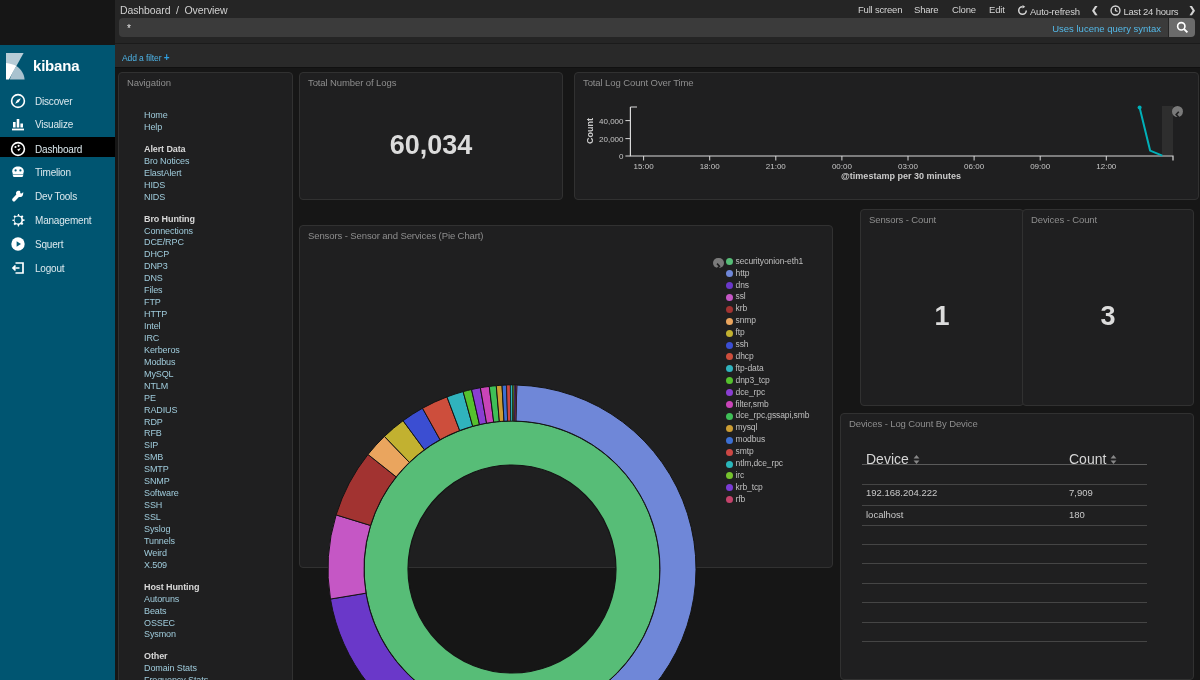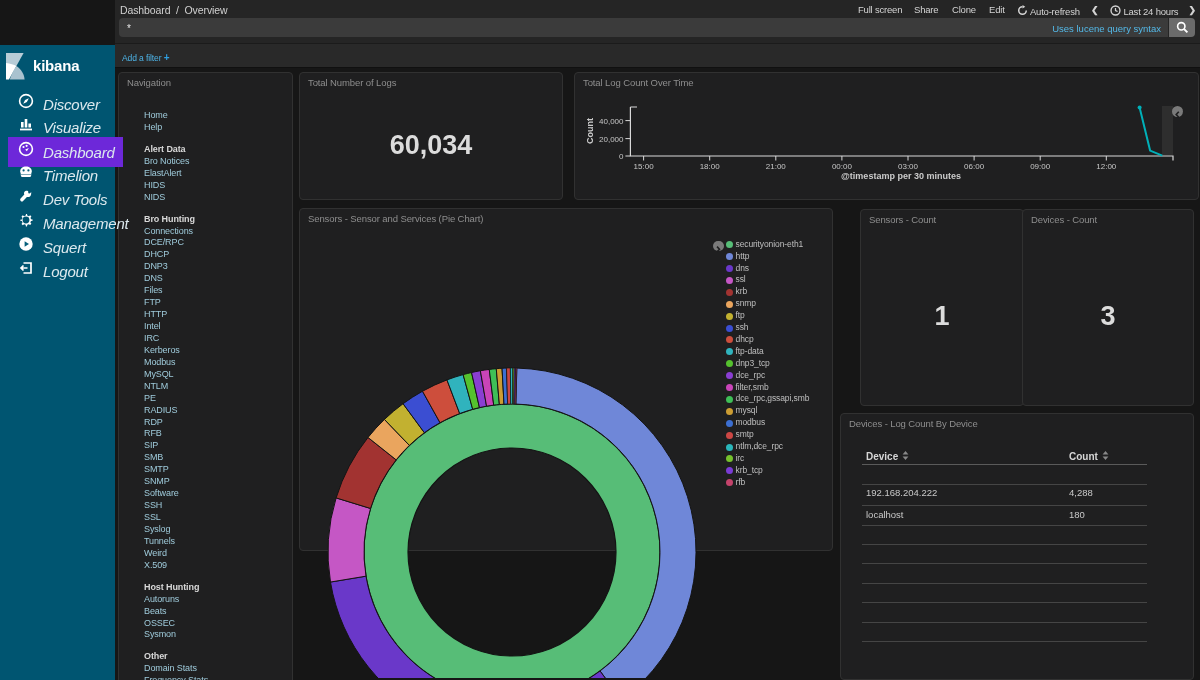--- a/index.html
+++ b/index.html
@@ -1,22 +1,22 @@
 <!DOCTYPE html>
 <html><head><meta charset="utf-8"><style>
 * { margin:0; padding:0; box-sizing:border-box; }
 html,body { width:1200px; height:680px; overflow:hidden; background:#161616;
   font-family:"Liberation Sans", sans-serif; }
 
 #sidebar { position:absolute; left:0; top:0; width:115px; height:680px; background:#005571; z-index:5;margin-top:45px; }
 #logo { position:absolute; left:0; top:0; width:115px; height:42px; }
 #logo svg { position:absolute; }
 #logo .kb { position:absolute; left:33px; top:12px; color:#fff; font-size:15px; font-weight:700; letter-spacing:-0.2px; }
-.mitem { position:absolute; left:8px; width:115px; height:23px; color:#dce9ee; font-size:15px; letter-spacing:-0.2px;font-style:italic; }
-.mitem.active { background:#6d28d9; height:30px; }
+.mitem { position:absolute; left:0; width:115px; height:23px; color:#dce9ee; font-size:10px; letter-spacing:-0.2px; }
+.mitem.active { background:#000000; height:20px; }
 .mitem .mi { position:absolute; left:10px; top:4px; width:14px; height:14px; }
 .mitem .ml { position:absolute; left:35px; top:7px; }
 #collapse { position:absolute; left:0; bottom:0; width:115px; height:35px; background:#07607c; color:#eef3f5; font-size:9px; }
 
 #crumbbar { position:absolute; left:115px; top:0; width:1085px; height:18px; background:#252525; }
 .crumb { position:absolute; top:4px; font-size:10.5px; color:#d0d0d0; letter-spacing:-0.1px; }
 .tm { position:absolute; top:4px; font-size:9.5px; color:#d4d4d4; white-space:nowrap; letter-spacing:-0.2px; }
 #querybar { position:absolute; left:115px; top:18px; width:1085px; height:25px; background:#252525; }
 #qinput { position:absolute; left:4px; top:0; width:1049px; height:19px; background:#3b3b3b; border-radius:4px 0 0 4px; }
 #qinput .star { position:absolute; left:8px; top:5px; color:#e8e8e8; font-size:10px; }
@@ -34,21 +34,21 @@
 .nl { height:11.95px; line-height:11.95px; font-size:9px; color:#9fcbdb; letter-spacing:-0.1px; }
 .nh { height:11.95px; line-height:11.95px; font-size:9px; color:#d8d8d8; font-weight:700; margin-top:10px; letter-spacing:-0.1px; }
 
 .tick { font-size:8px; fill:#c6c6c6; }
 .xlab { font-size:9px; font-weight:700; fill:#cbcbcb; }
 
 .li { position:absolute; left:425.5px; height:11px; font-size:8.5px; color:#bfbfbf; white-space:nowrap; letter-spacing:-0.1px; }
 .dot { display:inline-block; width:7px; height:7px; border-radius:50%; margin-right:3px; }
 .lt { position:relative; top:-1.5px; }
 
-.thead { position:absolute; left:25px; top:37px; width:306px; font-size:10px; font-weight:700; color:#d6d6d6; }
+.thead { position:absolute; left:25px; top:37px; width:306px; font-size:14px; font-weight:400; color:#d6d6d6; }
 .thead .c2s { position:absolute; left:203px; top:0; }
 .sortarr { display:inline-block; margin-left:4px; }
 .hline { position:absolute; left:21px; top:50.4px; width:285px; border-top:1px solid #5a5a5a; }
 .trow { position:absolute; left:25px; width:306px; font-size:9.5px; color:#c9c9c9; }
 .trow .c2 { position:absolute; left:203px; top:0; }
 .tline { position:absolute; left:21px; width:285px; border-top:1px solid #454545; }
 </style></head>
 <body>
 <div id="sidebar">
   <div id="logo">
@@ -249,21 +249,21 @@
 <text x="326" y="106" text-anchor="middle" class="xlab">@timestamp per 30 minutes</text>
 <text x="17.5" y="58" text-anchor="middle" class="xlab" transform="rotate(-90 17.5 58)">Count</text>
   </svg>
   <div style="position:absolute;right:15px;top:33px;width:11px;height:11px;border-radius:50%;background:#7a7a7a">
     <svg width="11" height="11" viewBox="0 0 12 12">
         <path d="M7.4,3 L4.6,6 L7.4,9" fill="none" stroke="#1f1f20" stroke-width="1.8"></path>
       </svg>
   </div>
 </div>
 
-<div class="panel" style="left:299px;top:208px;width:534px;height:343px">
+<div class="panel" style="left:299px;top:225px;width:534px;height:343px">
   <div class="ptitle">Sensors - Sensor and Services (Pie Chart)</div>
   <svg width="532" height="469" style="position:absolute;left:0;top:0">
 <circle cx="212.0" cy="343.0" r="126.0" fill="none" stroke="#57bd77" stroke-width="44.0"></circle>
 <circle cx="212.0" cy="343.0" r="104.0" fill="none" stroke="#141414" stroke-width="1.2"></circle>
 <circle cx="212.0" cy="343.0" r="148.0" fill="none" stroke="#141414" stroke-width="1.2"></circle>
 <path d="M216.82,159.06 A184.0,184.0 0 0 1 321.45,490.91 L300.03,461.97 A148.0,148.0 0 0 0 215.87,195.05 Z" fill="#6f87d8" stroke="#141414" stroke-width="1"></path>
 <path d="M321.45,490.91 A184.0,184.0 0 0 1 30.47,373.05 L65.99,367.17 A148.0,148.0 0 0 0 300.03,461.97 Z" fill="#6a38c9" stroke="#141414" stroke-width="1"></path>
 <path d="M30.47,373.05 A184.0,184.0 0 0 1 36.13,288.90 L70.54,299.48 A148.0,148.0 0 0 0 65.99,367.17 Z" fill="#c557c5" stroke="#141414" stroke-width="1"></path>
 <path d="M36.13,288.90 A184.0,184.0 0 0 1 68.00,228.46 L96.17,250.87 A148.0,148.0 0 0 0 70.54,299.48 Z" fill="#a23331" stroke="#141414" stroke-width="1"></path>
 <path d="M68.00,228.46 A184.0,184.0 0 0 1 84.41,210.42 L109.38,236.36 A148.0,148.0 0 0 0 96.17,250.87 Z" fill="#eaa55e" stroke="#141414" stroke-width="1"></path>
@@ -324,21 +324,21 @@
   <div class="ptitle">Devices - Log Count By Device</div>
   <div class="thead">Device<span class="sortarr"><svg width="7" height="9" viewBox="0 0 7 9">
           <path d="M3.5,0 L6.4,3.4 L0.6,3.4 Z" fill="#888"></path>
           <path d="M3.5,9 L6.4,5.6 L0.6,5.6 Z" fill="#888"></path>
         </svg></span><span class="c2s">Count<span class="sortarr"><svg width="7" height="9" viewBox="0 0 7 9">
             <path d="M3.5,0 L6.4,3.4 L0.6,3.4 Z" fill="#888"></path>
             <path d="M3.5,9 L6.4,5.6 L0.6,5.6 Z" fill="#888"></path>
           </svg></span></span></div>
   <div class="hline"></div>
 <div class="tline" style="top:70.4px"></div>
-<div class="trow" style="top:72.7px"><span class="c1">192.168.204.222</span><span class="c2">4,288</span></div>
+<div class="trow" style="top:72.7px"><span class="c1">192.168.204.222</span><span class="c2">7,909</span></div>
 <div class="tline" style="top:90.6px"></div>
 <div class="trow" style="top:95px"><span class="c1">localhost</span><span class="c2">180</span></div>
 <div class="tline" style="top:110.8px"></div>
 <div class="tline" style="top:129.9px"></div>
 <div class="tline" style="top:149.3px"></div>
 <div class="tline" style="top:168.7px"></div>
 <div class="tline" style="top:188.1px"></div>
 <div class="tline" style="top:207.5px"></div>
 <div class="tline" style="top:226.9px"></div>
 </div>

